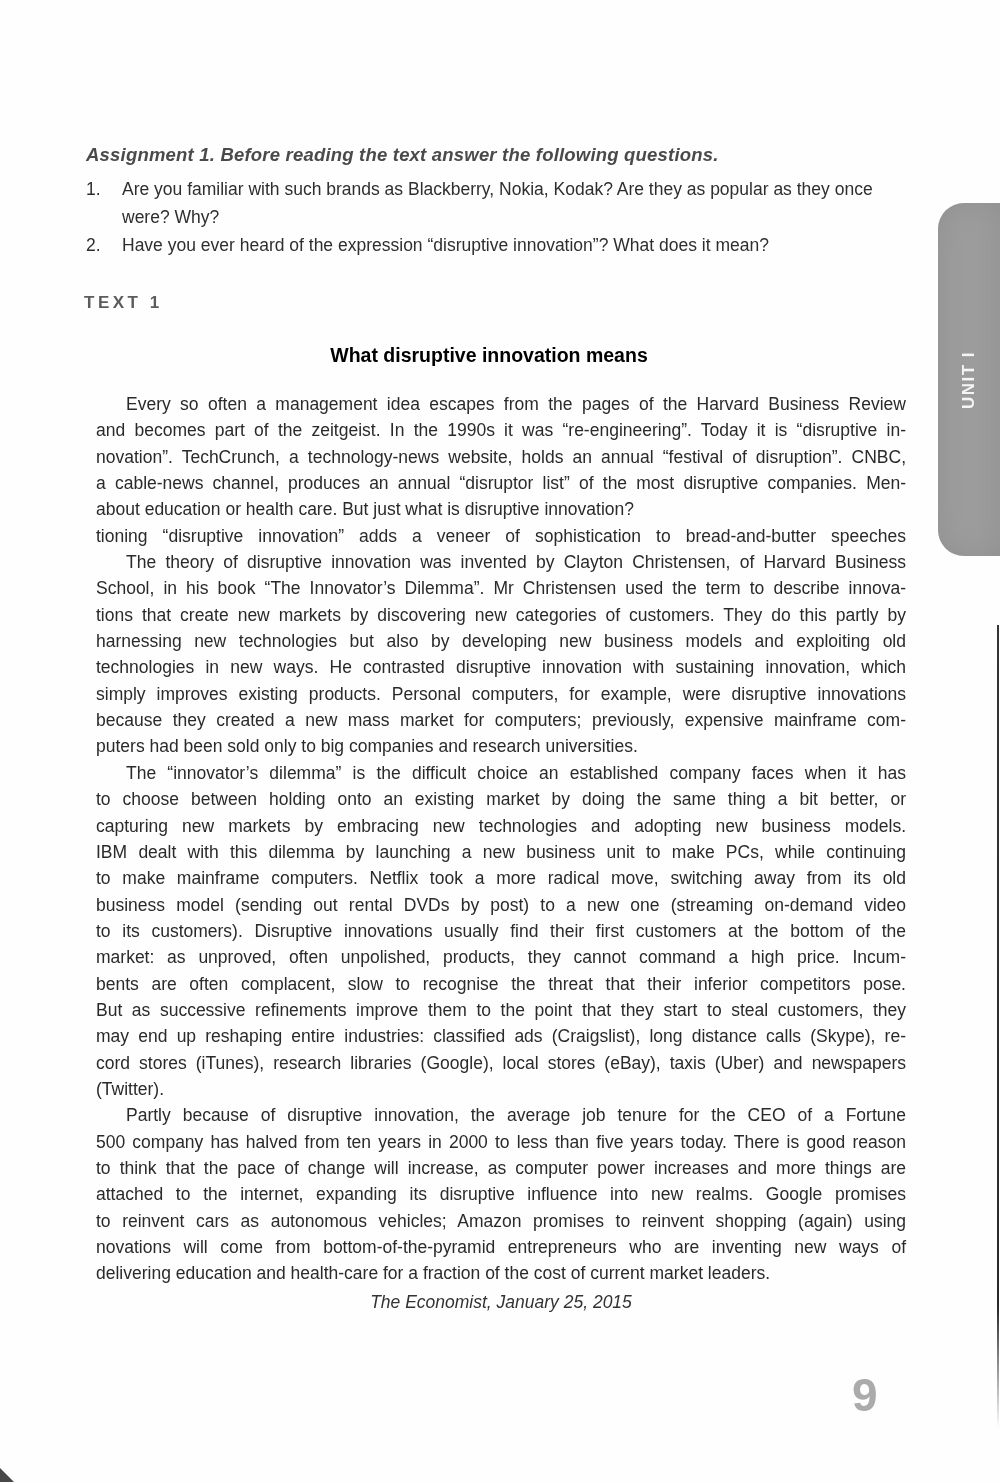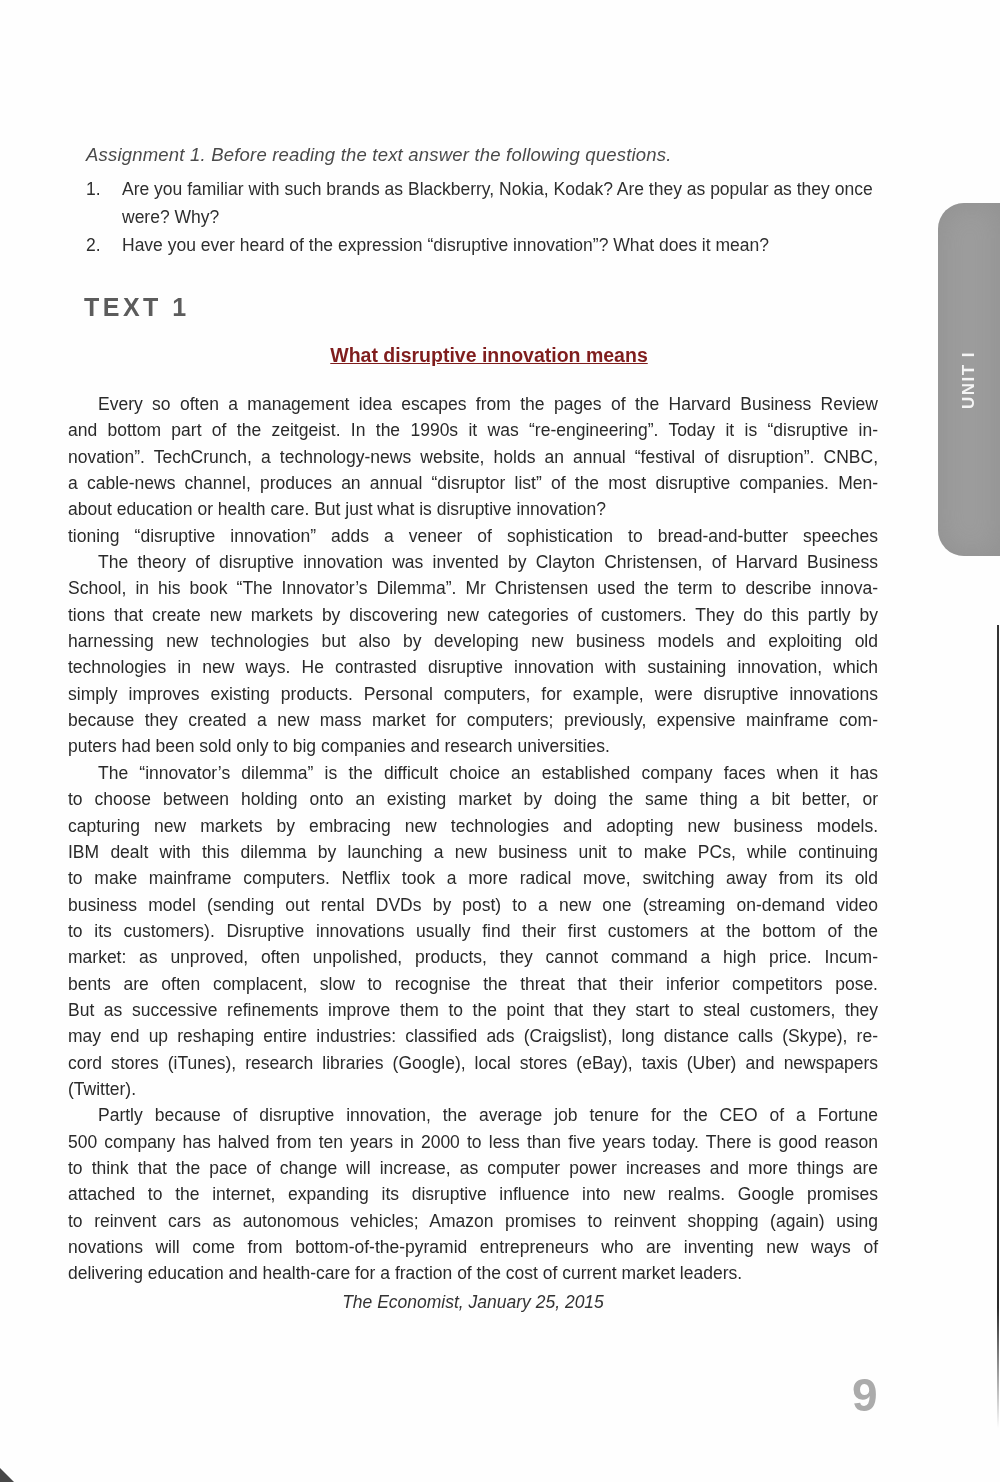--- a/index.html
+++ b/index.html
@@ -17,59 +17,58 @@
     overflow: hidden;
   }
 
   
   .assignment-title {
     position: absolute;
     left: 86px; top: 144px;
     width: 810px;
     font-size: 18.5px;
     font-style: italic;
-    font-weight: 400;
+    font-weight: 700;
     color: #4a4a4a;
     letter-spacing: 0.2px;
   }
   .questions {
     position: absolute;
     left: 86px; top: 175px;
     width: 800px;
     font-size: 17.5px;
     color: #2e2e2e;
   }
   .question-row { display: flex; line-height: 28px; }
   .question-num { width: 36px; flex: 0 0 36px; }
   .question-text { flex: 1; }
 
   
   .text-heading {
     position: absolute;
     left: 84px; top: 293px;
-    font-size: 25px;
+    font-size: 17px;
     font-weight: 700;
     letter-spacing: 3.5px;
     color: #5c5c5c;
   }
 
   
   .article-title {
     position: absolute;
     left: 84px; top: 344px;
     width: 810px;
     text-align: center;
     font-size: 19.5px;
     font-weight: 700;
-    color: #7f1d1d;
-    text-decoration: underline;
+    color: #000000;
   }
   .article-body {
     position: absolute;
-    left: 68px; top: 391px;
+    left: 96px; top: 391px;
     width: 810px;
     font-size: 17.5px;
     color: #2a2a2a;
   }
   .text-line {
     line-height: 26.35px;
     white-space: nowrap;
     text-align: justify;
     text-align-last: justify;
   }
@@ -149,21 +148,21 @@
   </div>
 
   <div class="text-heading">TEXT 1</div>
 
   <div class="article-title">What disruptive innovation means</div>
 
   <div class="article-body" id="article-body">
 
   <div class="paragraph">
         <div class="text-line firstline">Every so often a management idea escapes from the pages of the Harvard Business Review</div>
-        <div class="text-line">and bottom part of the zeitgeist. In the 1990s it was “re-engineering”. Today it is “disruptive in-</div>
+        <div class="text-line">and becomes part of the zeitgeist. In the 1990s it was “re-engineering”. Today it is “disruptive in-</div>
         <div class="text-line">novation”. TechCrunch, a technology-news website, holds an annual “festival of disruption”. CNBC,</div>
         <div class="text-line">a cable-news channel, produces an annual “disruptor list” of the most disruptive companies. Men-</div>
         <div class="text-line lastline wrap">about education or health care. But just what is disruptive innovation?</div>
         <div class="text-line">tioning “disruptive innovation” adds a veneer of sophistication to bread-and-butter speeches</div>
       </div>
       <div class="paragraph">
         <div class="text-line firstline">The theory of disruptive innovation was invented by Clayton Christensen, of Harvard Business</div>
         <div class="text-line">School, in his book “The Innovator’s Dilemma”. Mr Christensen used the term to describe innova-</div>
         <div class="text-line">tions that create new markets by discovering new categories of customers. They do this partly by</div>
         <div class="text-line">harnessing new technologies but also by developing new business models and exploiting old</div>

